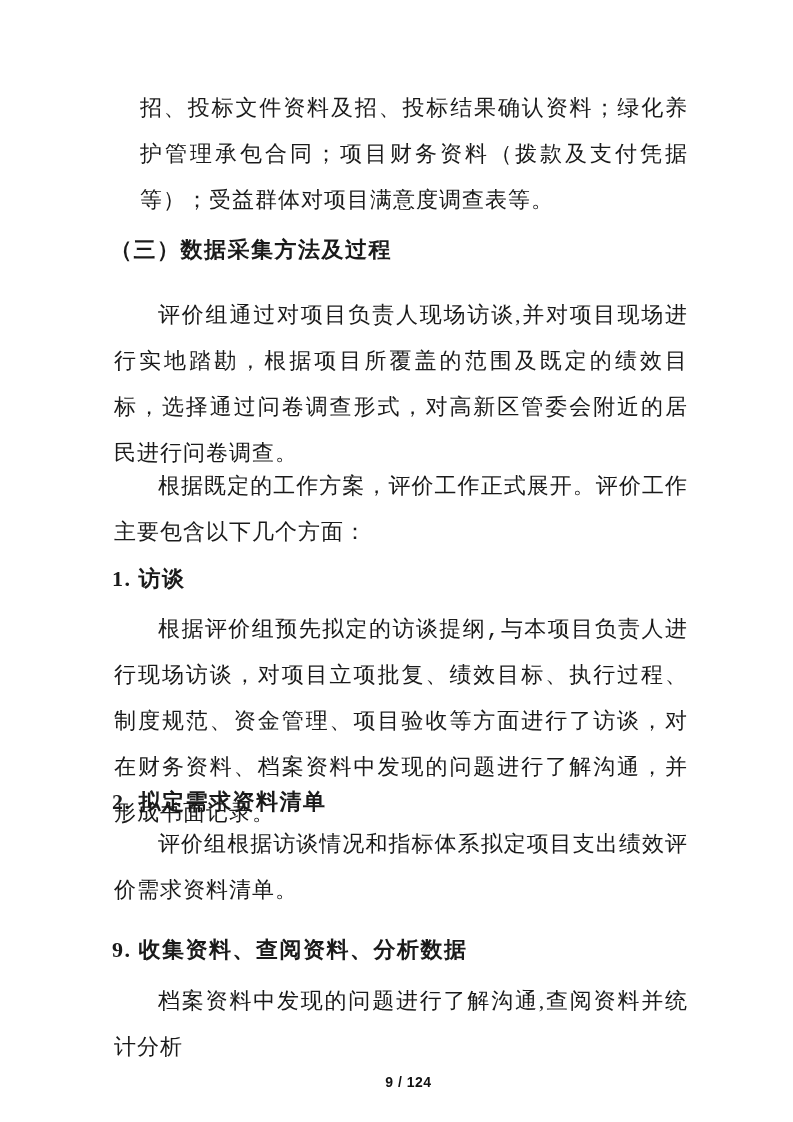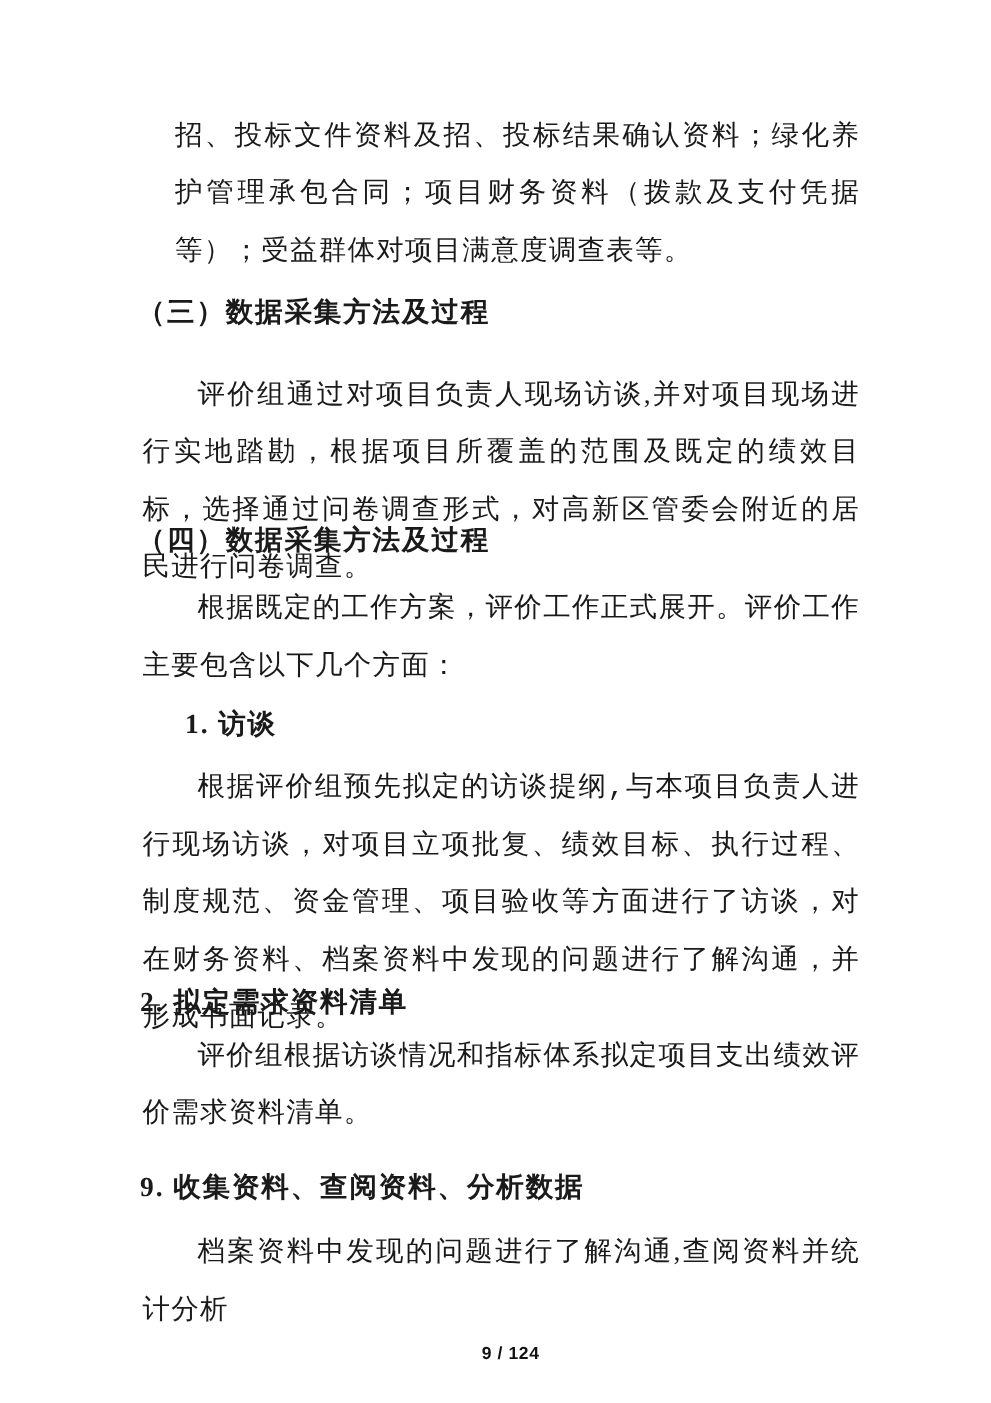--- a/index.html
+++ b/index.html
@@ -45,21 +45,21 @@
     font-size: 22px;
     line-height: 47px;
     letter-spacing: 1.5px;
     font-weight: 700;
     text-align: left;
   }
   .b1  { top: 226px; }
   .b2  { top: 292px; }
   .b3  { top: 408px; }
   .b4  { top: 463px; }
-  .b5  { top: 555px; left: 112px; margin-left: 36px; }
+  .b5  { top: 555px; left: 112px; }
   .b6  { top: 608px; font-family: Liberation Mono, monospace; }
   .b7  { top: 778px; left: 112px; }
   .b8  { top: 821px; }
   .b9  { top: 926px; left: 112px; }
   .b10 { top: 978px; }
   .page-footer {
     position: absolute;
     top: 1046px;
     left: 0;
     width: 100%;
@@ -76,21 +76,20 @@
 <body>
 
 <div class="page">
 
   <p class="block body-para b0">招、投标文件资料及招、投标结果确认资料；绿化养护管理承包合同；项目财务资料（拨款及支付凭据等）；受益群体对项目满意度调查表等。</p>
 
   <h2 class="block heading b1">（三）数据采集方法及过程</h2>
 
   <p class="block body-para indent2 b2">评价组通过对项目负责人现场访谈,并对项目现场进行实地踏勘，根据项目所覆盖的范围及既定的绩效目标，选择通过问卷调查形式，对高新区管委会附近的居民进行问卷调查。</p>
 
-  <h2 class="block heading b3">（四）数据采集方法及过程</h2>
 
   <p class="block body-para indent2 b4">根据既定的工作方案，评价工作正式展开。评价工作主要包含以下几个方面：</p>
 
   <h3 class="block heading b5">1. 访谈</h3>
 
   <p class="block body-para indent2 b6">根据评价组预先拟定的访谈提纲,与本项目负责人进行现场访谈，对项目立项批复、绩效目标、执行过程、制度规范、资金管理、项目验收等方面进行了访谈，对在财务资料、档案资料中发现的问题进行了解沟通，并形成书面记录。</p>
 
   <h3 class="block heading b7">2. 拟定需求资料清单</h3>
 
   <p class="block body-para indent2 b8">评价组根据访谈情况和指标体系拟定项目支出绩效评价需求资料清单。</p>

